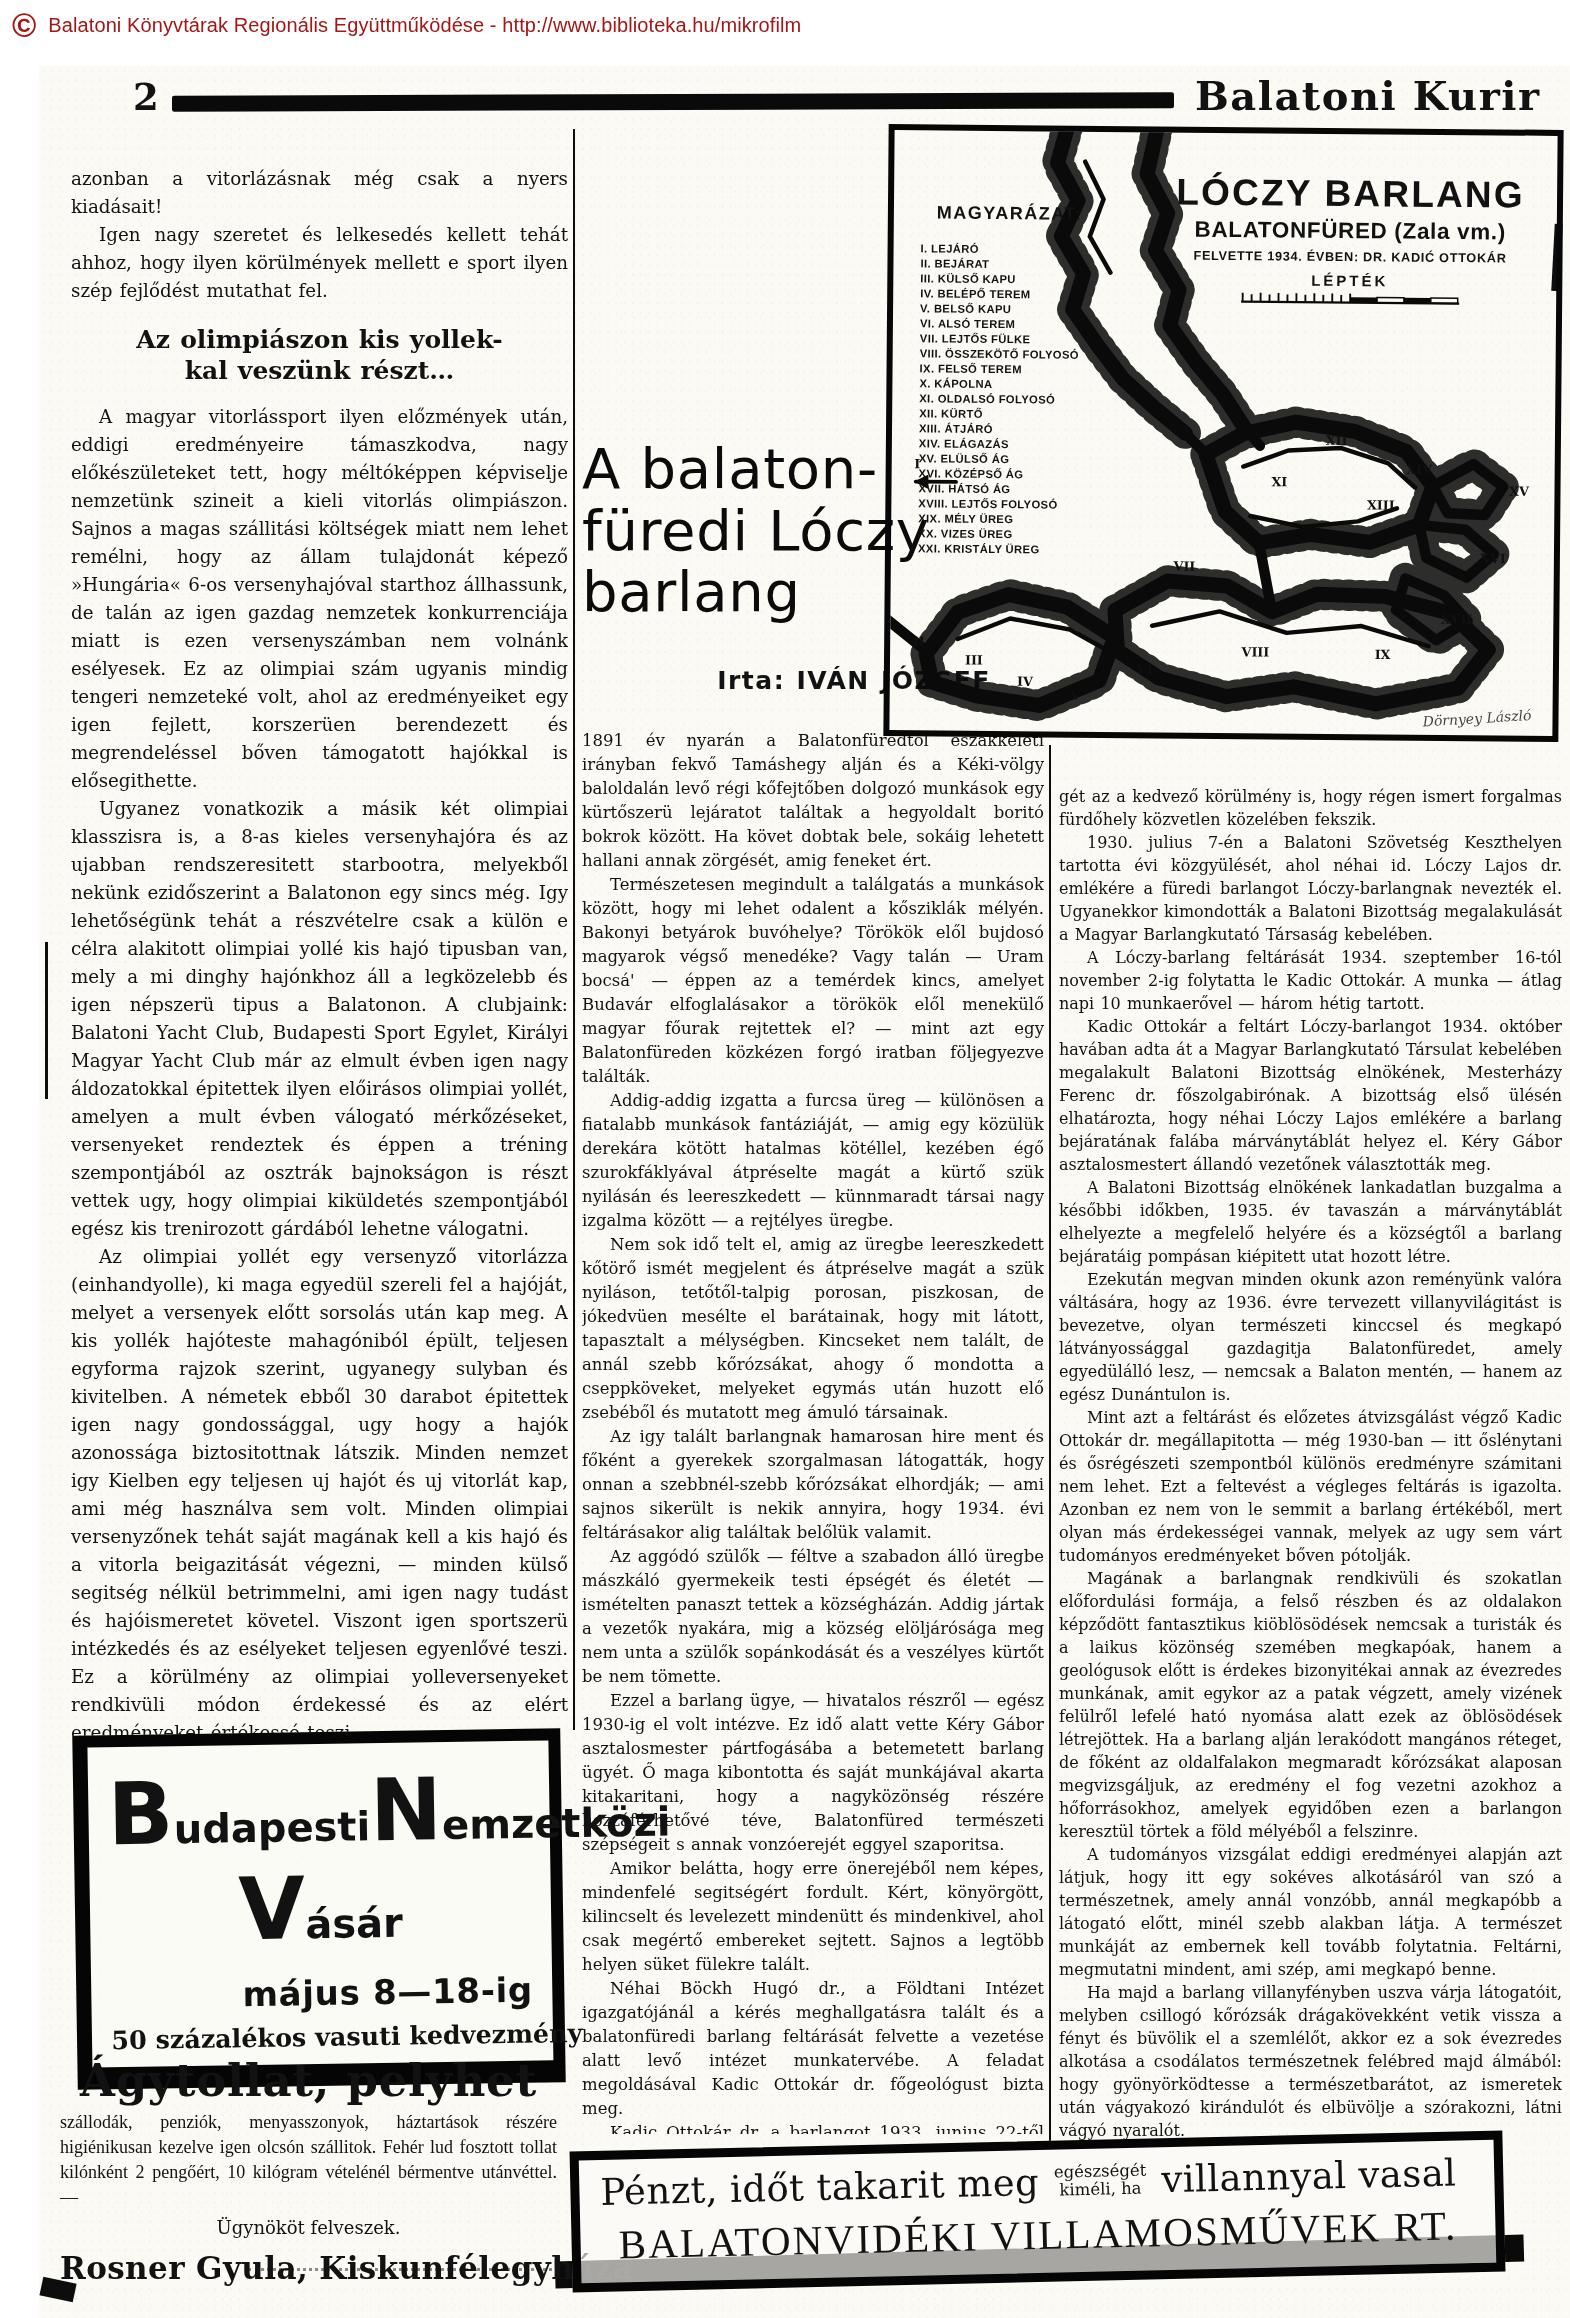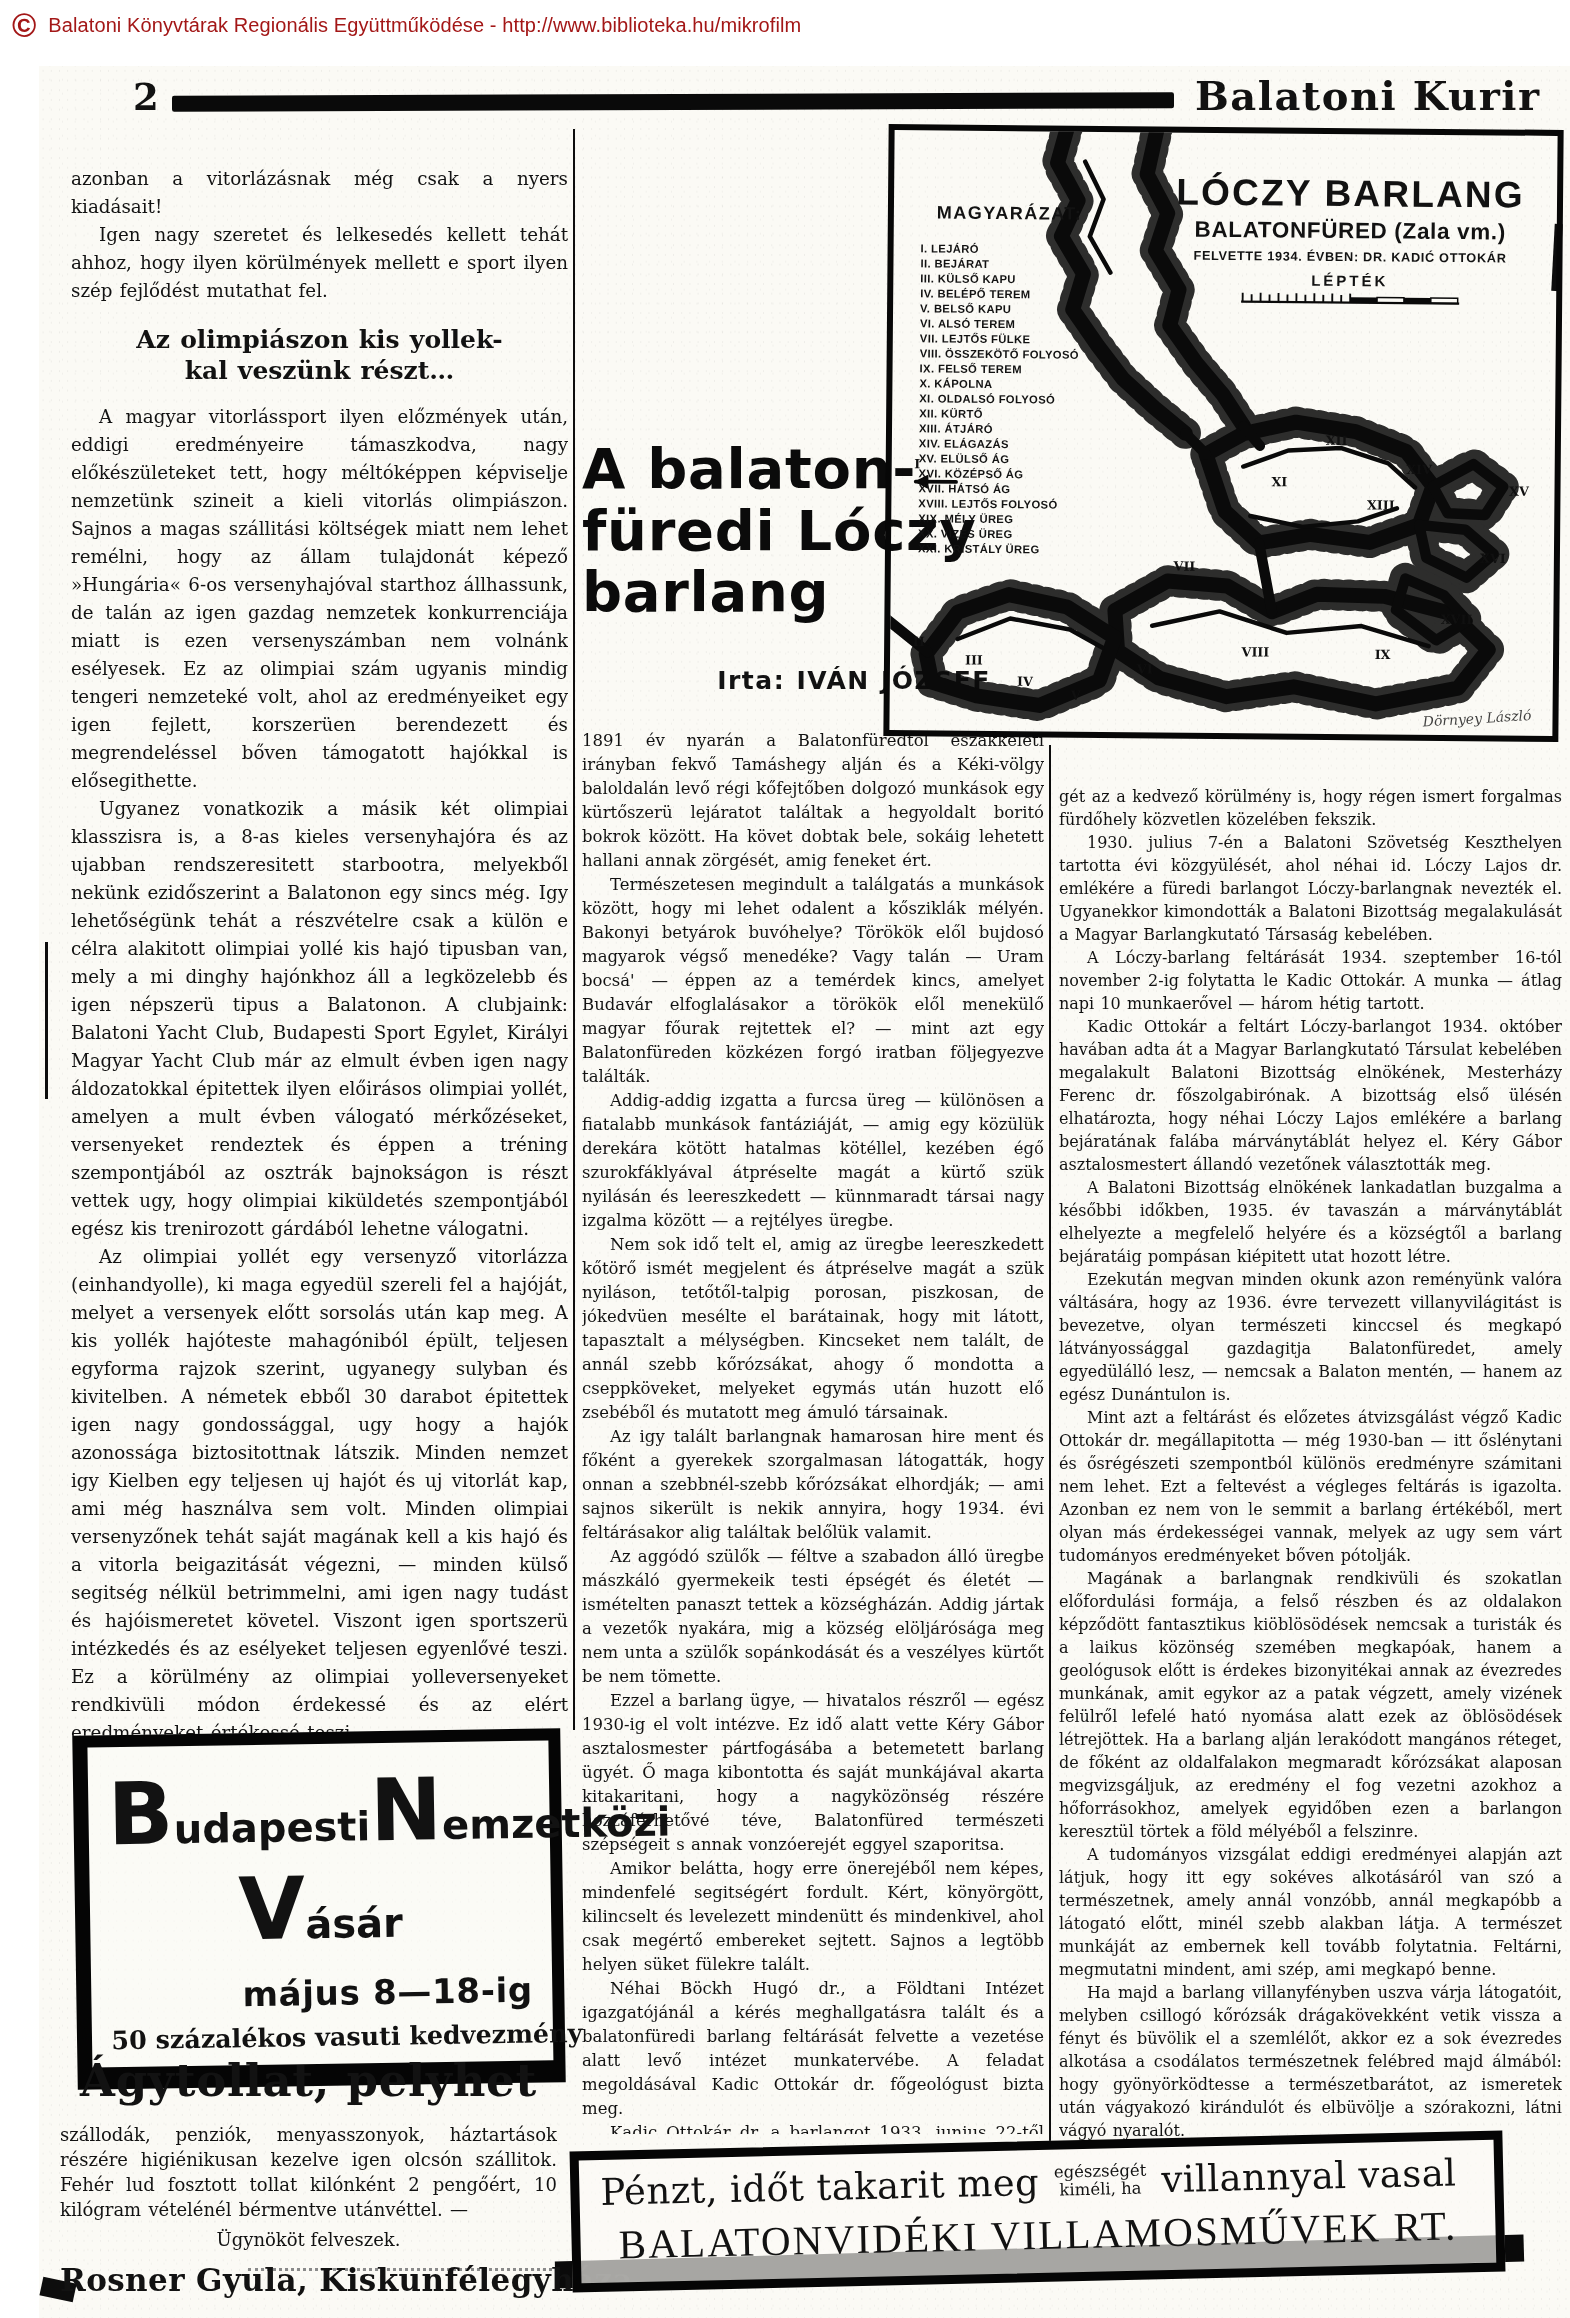--- a/index.html
+++ b/index.html
@@ -31,21 +31,21 @@
   .mast-title{position:absolute;left:1195px;top:72px;font-size:40px;font-weight:bold;
     letter-spacing:1.5px;z-index:5;}
   
   .col{position:absolute;text-align:justify;overflow:hidden;}
   .col p{margin:0;text-indent:28px;}
   .col p.noindent{text-indent:0;margin-top:36px;}
   .col-left{left:71px;top:129px;width:497px;height:1607px;font-size:18.3px;line-height:28px;word-spacing:1.5px;}
   .col-mid{left:582px;top:438px;width:462px;height:1696px;font-size:16.5px;line-height:24px;word-spacing:1.1px;}
   .col-right{left:1059px;top:749px;width:503px;height:1393px;font-size:16px;line-height:23px;word-spacing:1.1px;}
   .subhead{font-weight:bold;font-size:25px;line-height:31px;text-align:center;margin:19.4px 0 16.5px 0;}
-  .headline{font-family:"DejaVu Sans",sans-serif;font-weight:bold;font-size:56px;line-height:1.1;
+  .headline{font-family:"DejaVu Sans",sans-serif;font-weight:normal;font-size:56px;line-height:1.1;
     letter-spacing:0.7px;text-align:left;color:#0b0b0b;}
   .byline{font-family:"DejaVu Sans",sans-serif;font-weight:bold;font-size:25px;letter-spacing:1.5px;
     text-align:center;padding-left:82px;margin:46px 0 25.4px 0;}
   .vrule{position:absolute;width:2.2px;background:#0d0d0d;z-index:3;}
   .vrule-1{left:573px;top:129px;height:1601px;}
   .vrule-2{left:1049px;top:745px;height:1397px;}
   
   .map-box{
     position:absolute;left:886px;top:127px;width:675px;height:612px;
     border:6.7px solid #070707;transform:rotate(0.5deg);z-index:6;box-sizing:border-box;
@@ -69,21 +69,21 @@
     transform:rotate(-0.9deg);padding:13.5px 19.4px 12px 19.4px;z-index:6;background:rgba(252,251,246,0.6);}
   .fair-row1{display:flex;justify-content:space-between;align-items:flex-start;}
   .fair-word{font-family:"DejaVu Sans",sans-serif;font-weight:bold;font-size:40px;line-height:1.25;}
   .fair-word::first-letter{font-size:2.15em;}
   .fair-v{text-align:center;margin-top:-10.5px;}
   .fair-dates{font-family:"DejaVu Sans",sans-serif;font-weight:bold;font-size:34px;
     text-align:right;margin-top:10.5px;letter-spacing:0.7px;}
   .fair-discount{font-weight:bold;font-size:25.4px;margin-top:9px;white-space:nowrap;}
   .feather-ad{position:absolute;left:60px;top:2058px;width:497px;z-index:6;}
   .feather-title{font-weight:bold;font-size:45px;letter-spacing:0.7px;text-align:center;line-height:1;}
-  .feather-body{font-size:18px;line-height:25px;text-align:justify;margin-top:19px;word-spacing:1.5px;}
+  .feather-body{font-size:18px;line-height:25px;text-align:justify;margin-top:7px;word-spacing:1.5px;font-family:Liberation Serif, serif;}
   .feather-closing{font-size:18px;text-align:center;margin-top:7px;}
   .feather-sig{font-weight:bold;font-size:31px;margin-top:12px;white-space:nowrap;letter-spacing:0.4px;}
   .electric-ad{position:absolute;left:571px;top:2141px;width:933px;box-sizing:border-box;
     border:9px solid #050505;transform:rotate(-1.3deg);padding:10.5px 21px 13.5px 21px;z-index:6;
     background:rgba(252,251,246,0.65);}
   .electric-row1{display:flex;align-items:center;gap:15px;}
   .el-big{font-size:37px;letter-spacing:0.4px;white-space:nowrap;}
   .el-small{font-size:16.5px;line-height:18px;text-align:center;white-space:nowrap;}
   .el-company{font-family:"Liberation Serif",serif;font-size:41px;letter-spacing:2.2px;
     margin-top:7.5px;white-space:nowrap;text-align:center;}

